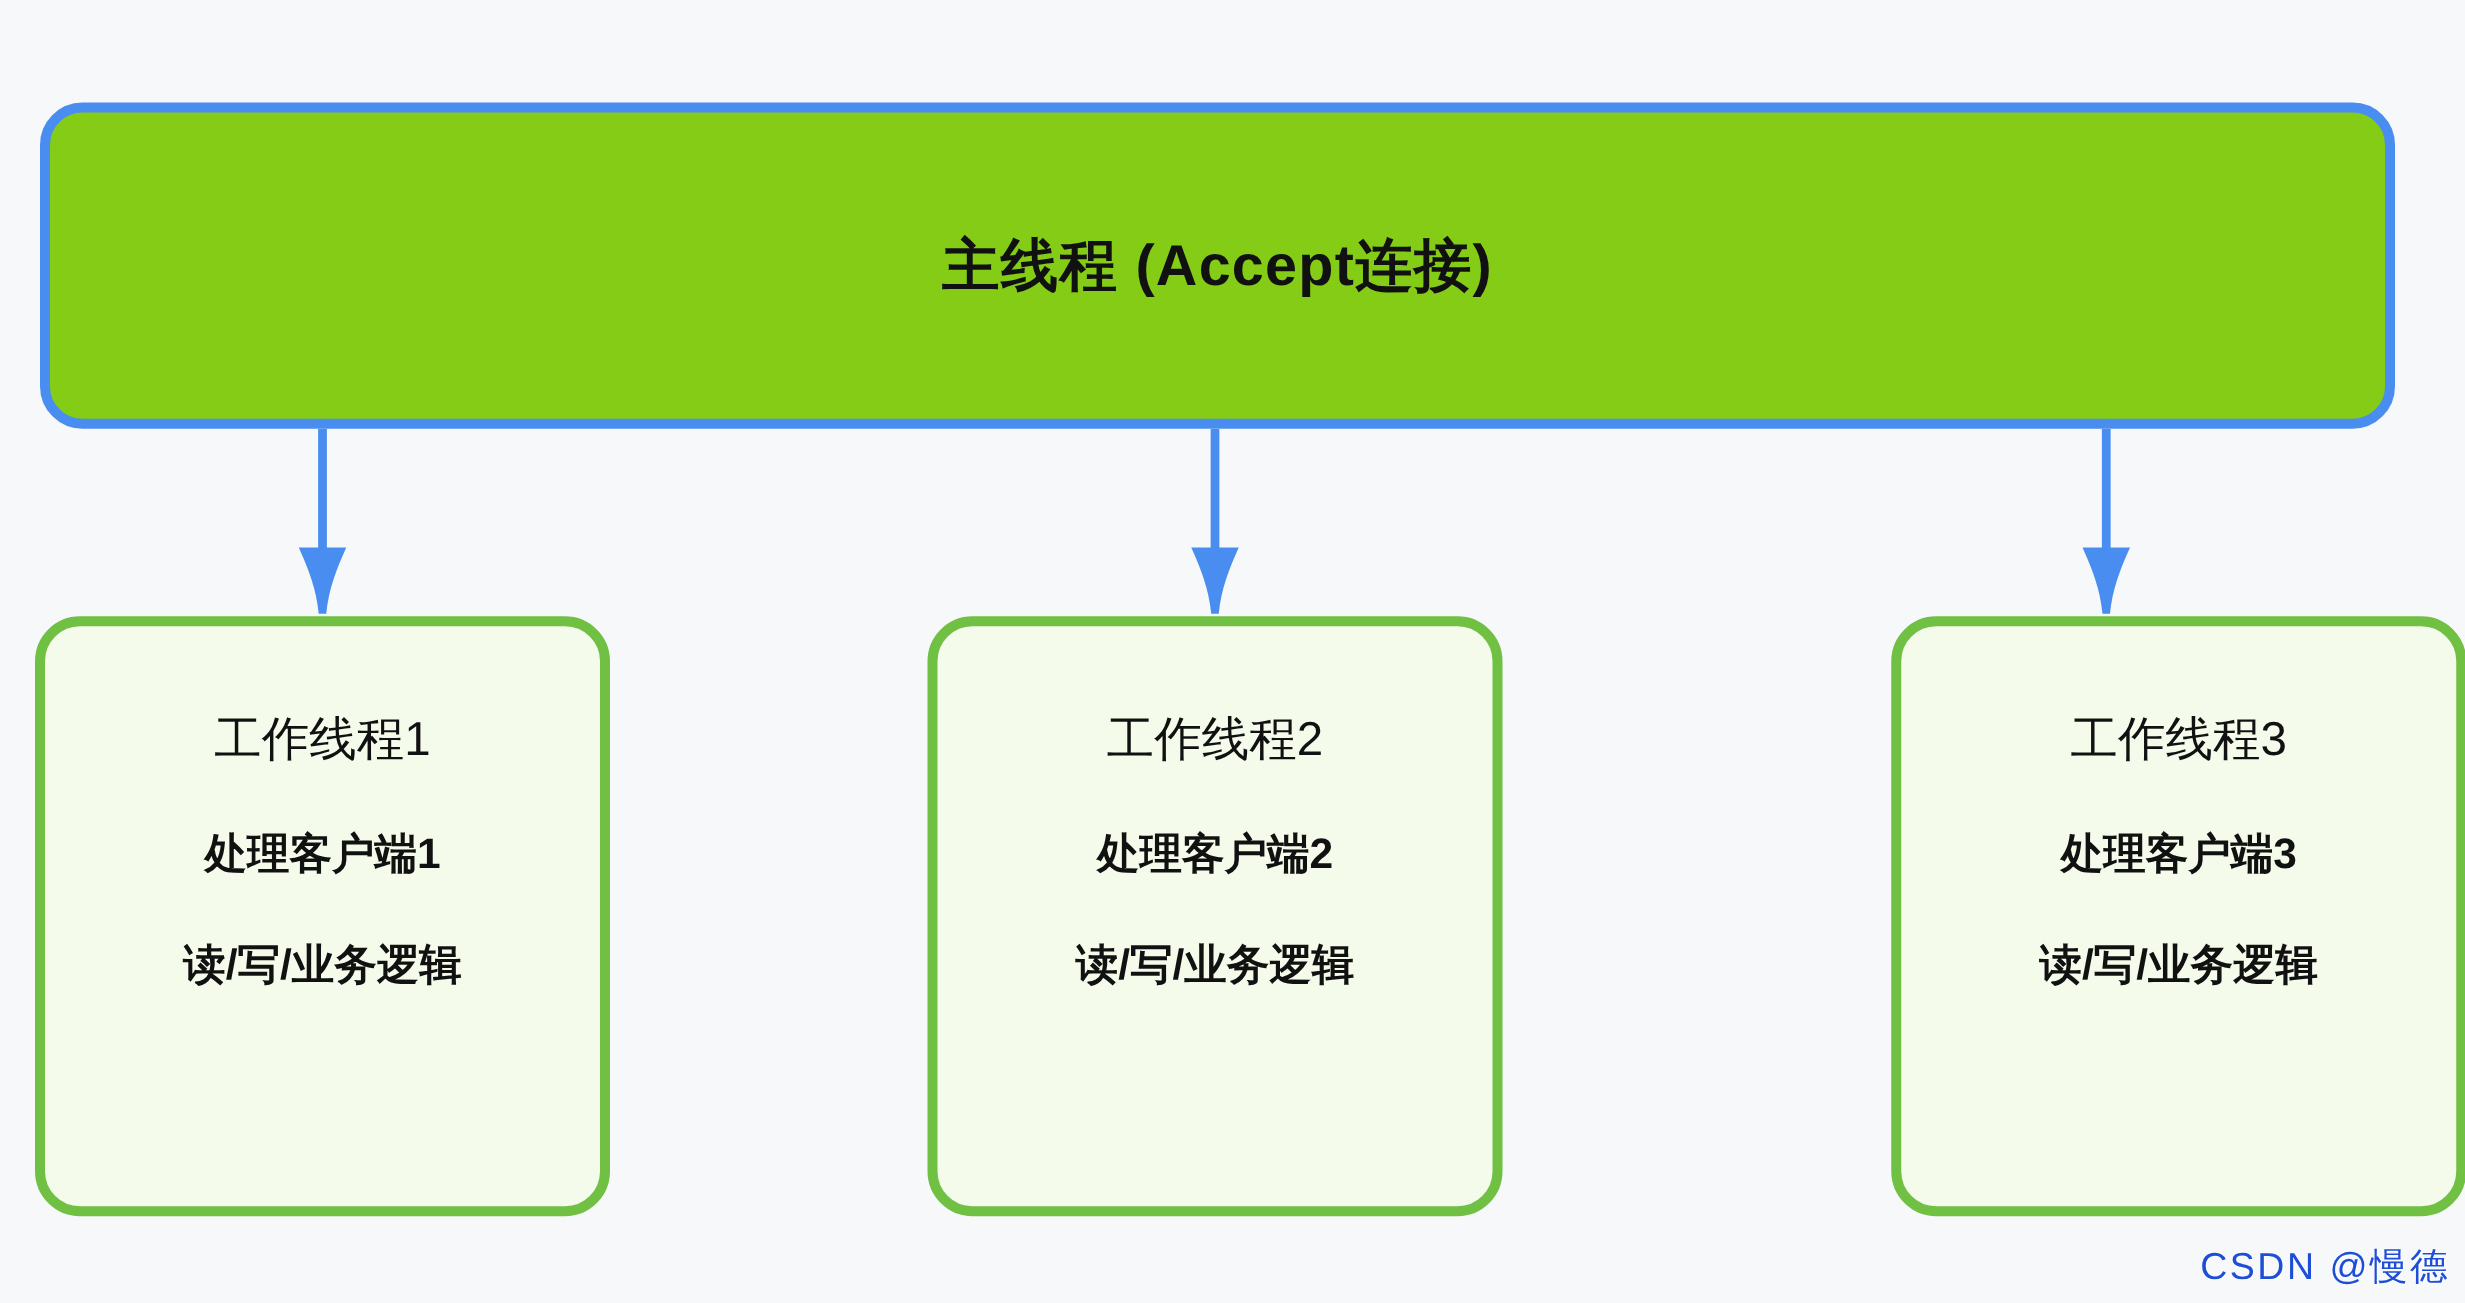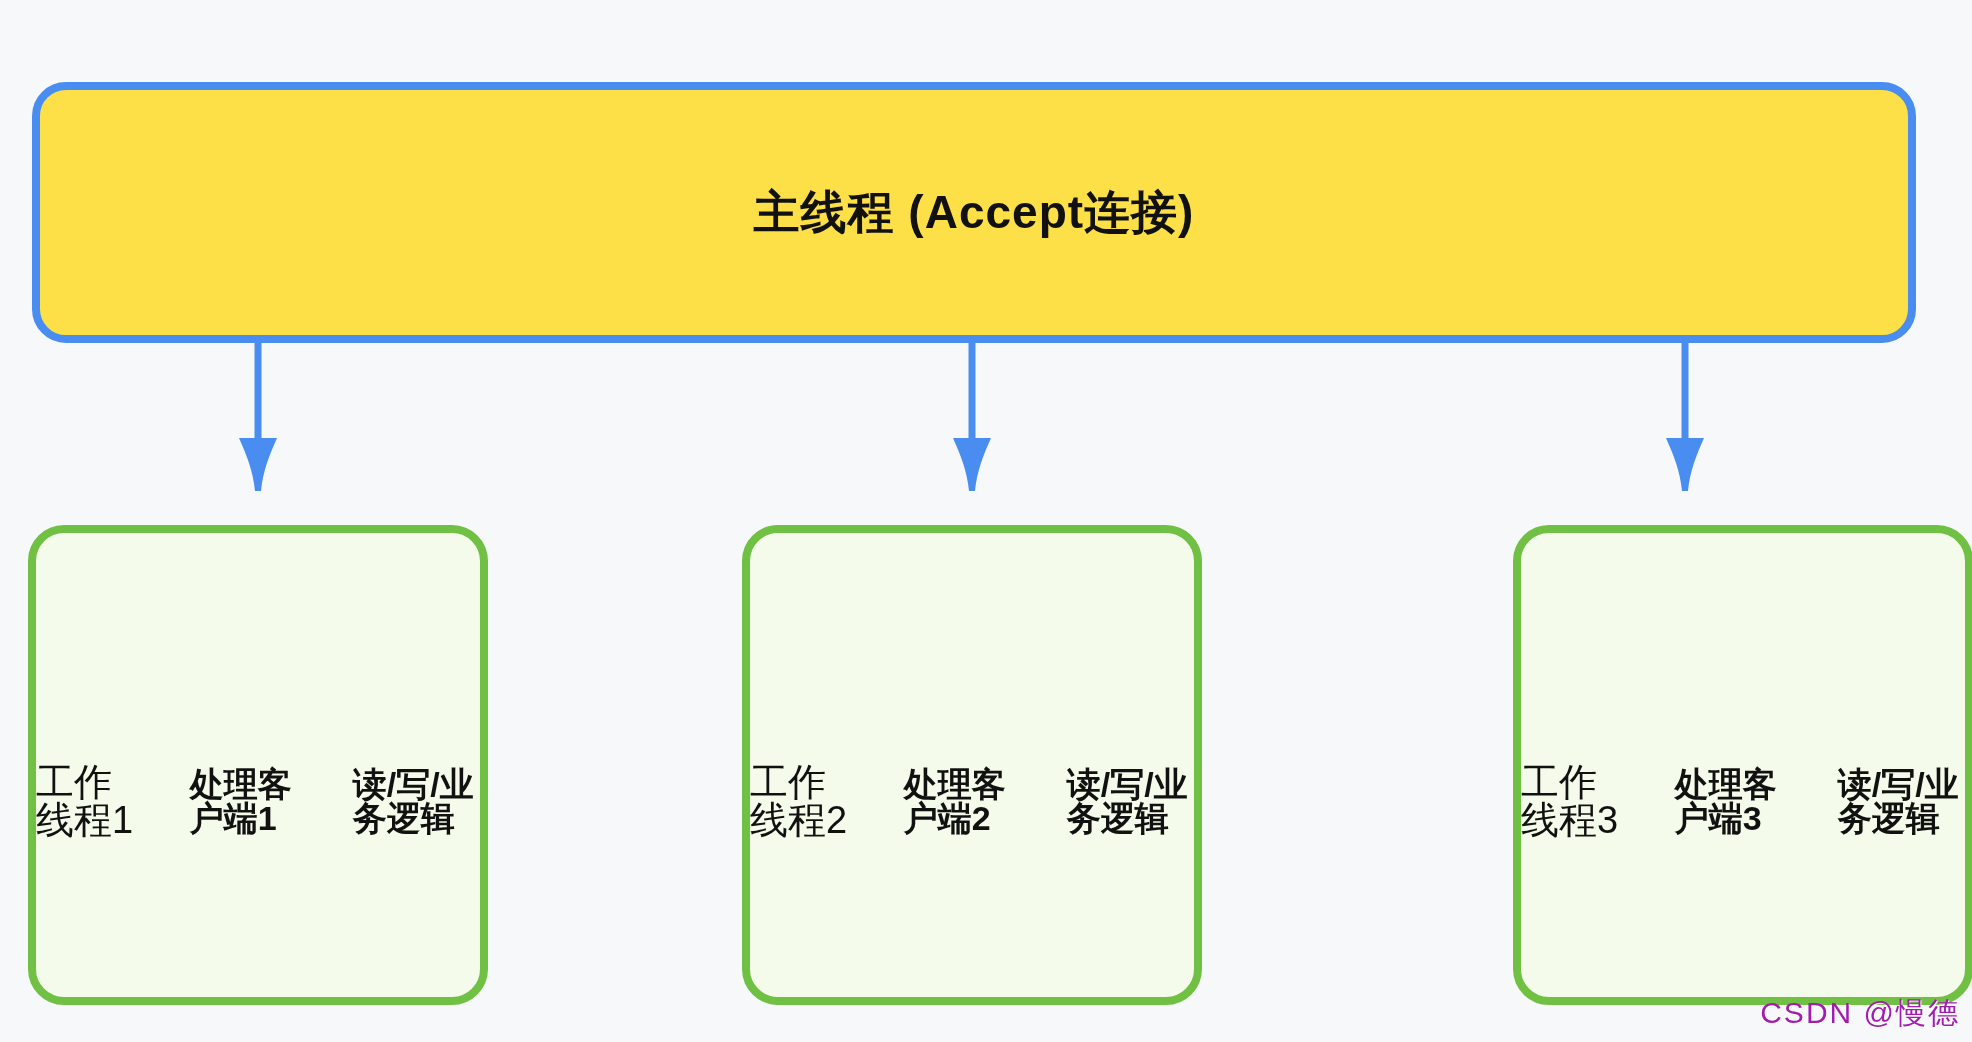--- a/index.html
+++ b/index.html
@@ -20,21 +20,21 @@
     inset: 0;
   }
   
   .main-node {
     position: absolute;
     left: 32px;
     top: 82px;
     width: 1884px;
     height: 261px;
     box-sizing: border-box;
-    background: #fde047;
+    background: #84cc16;
     border: 8px solid #4a8df0;
     border-radius: 34px;
     display: flex;
     align-items: center;
     justify-content: center;
   }
   .main-node .label {
     font-size: 46px;
     font-weight: 700;
     letter-spacing: 1px;
@@ -43,25 +43,24 @@
   .worker-node {
     position: absolute;
     top: 493px;
     width: 460px;
     height: 480px;
     box-sizing: border-box;
     background: #f4fbea;
     border: 8px solid #6fc043;
     border-radius: 36px;
     display: flex;
-    flex-direction: row;
+    flex-direction: column;
     align-items: center;
     padding-top: 72px;
     gap: 55px;
-    margin-top: 32px;
   }
   .worker-node.w1 { left: 28px; }
   .worker-node.w2 { left: 742px; }
   .worker-node.w3 { left: 1513px; }
   .worker-title {
     font-size: 38px;
     font-weight: 500;
     line-height: 1;
   }
   .worker-line {
@@ -79,21 +78,21 @@
   .arrow.a1 { left: 236px; }
   .arrow.a2 { left: 950px; }
   .arrow.a3 { left: 1663px; }
   .arrow svg { display: block; }
   
   .watermark {
     position: absolute;
     right: 12px;
     bottom: 8px;
     font-size: 30px;
-    color: #a21caf;
+    color: #1d4ed8;
     text-shadow: 1px 1px 1px #ffffff;
     letter-spacing: 2px;
     user-select: none;
   }
 </style>
 </head>
 <body>
 
 <div class="canvas">
 

